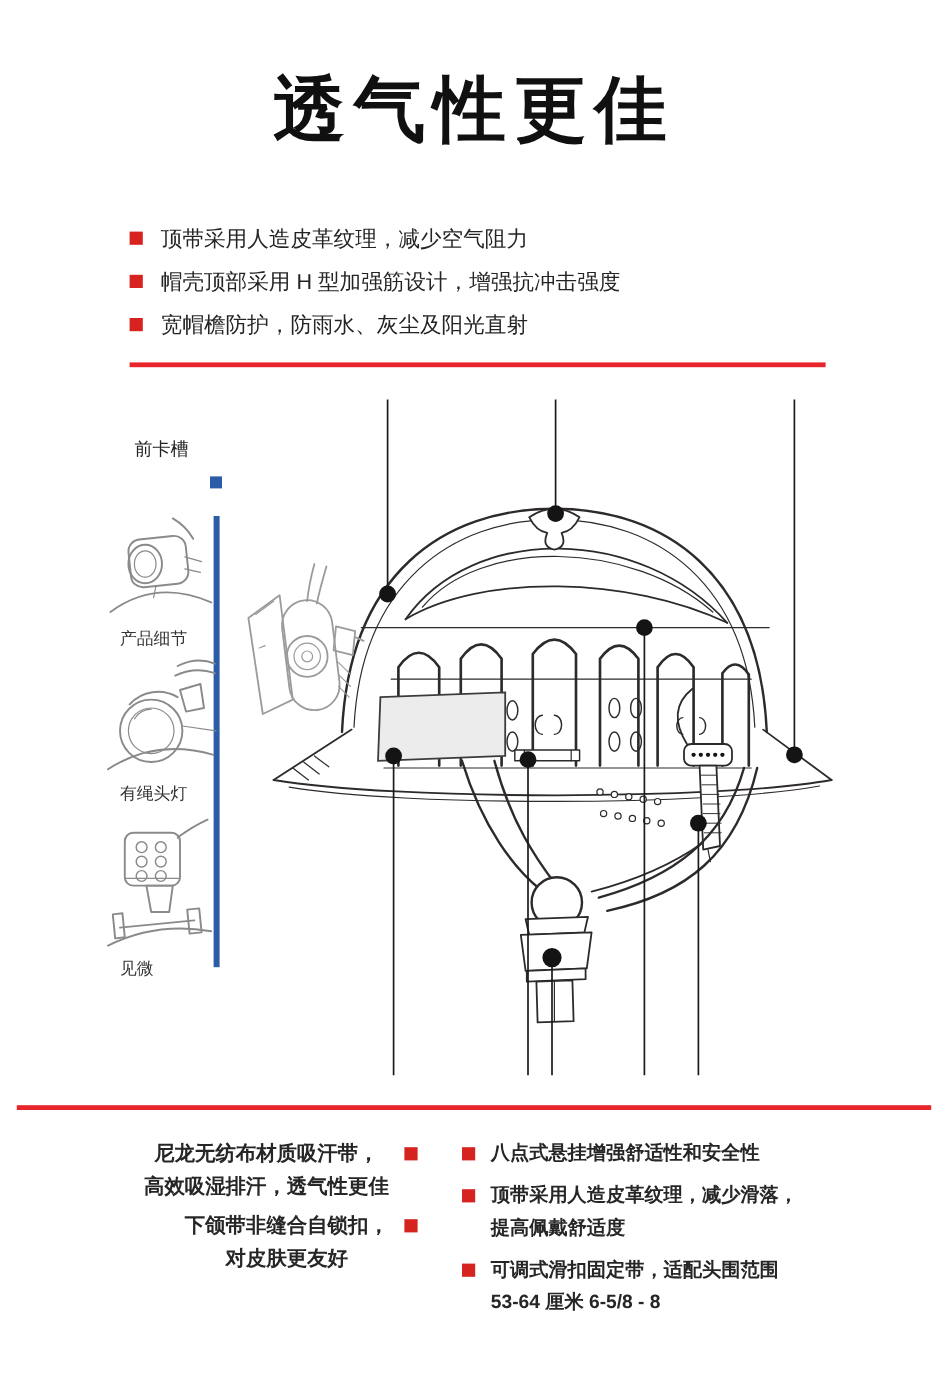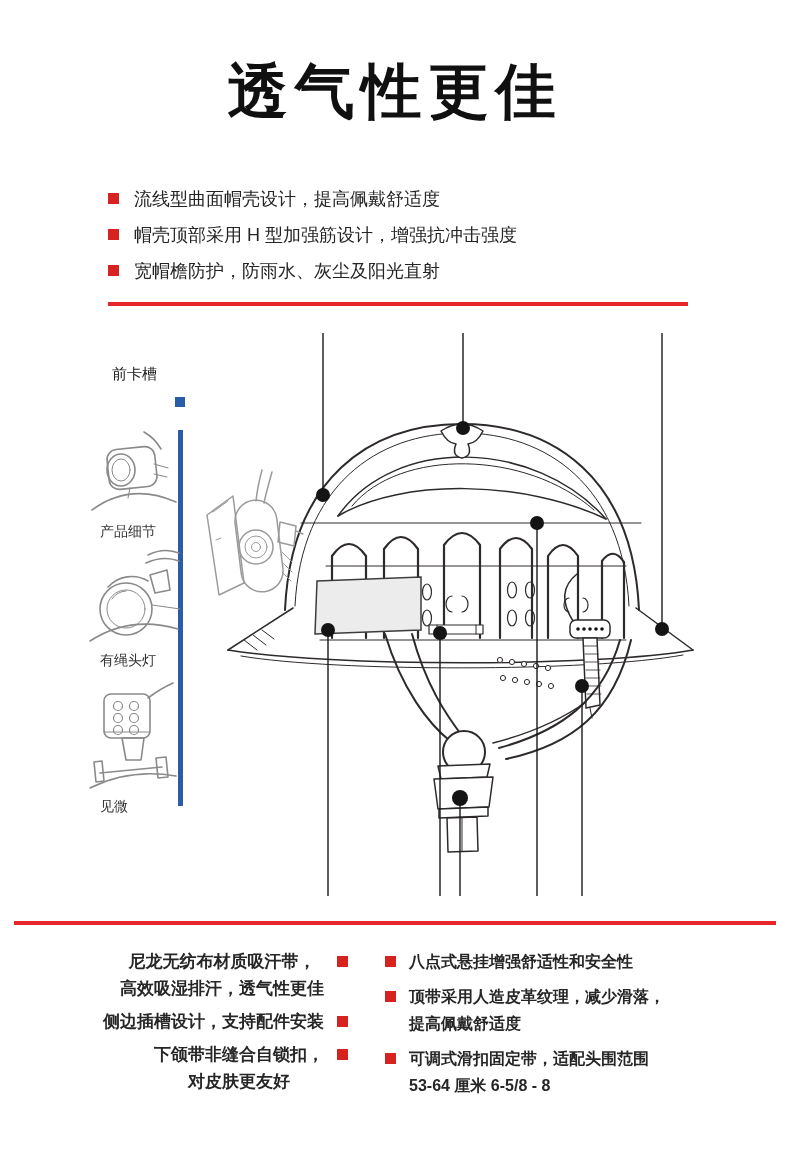--- a/index.html
+++ b/index.html
@@ -51,21 +51,21 @@
 </head>
 <body>
 
 <div id="canvas">
 
   <div class="title">透气性更佳</div>
 
   <div class="feat-list">
     <div class="feat-row">
       <span class="sq"></span>
-      <span class="txt">流线型曲面帽壳设计，提高佩戴舒适度</span>
+      <span class="txt">顶带采用人造皮革纹理，减少空气阻力</span>
     </div>
     <div class="feat-row">
       <span class="sq"></span>
       <span class="txt">帽壳顶部采用 H 型加强筋设计，增强抗冲击强度</span>
     </div>
     <div class="feat-row">
       <span class="sq"></span>
       <span class="txt">宽帽檐防护，防雨水、灰尘及阳光直射</span>
     </div>
   </div>
@@ -221,26 +221,20 @@
   <div class="bl-col">
     <div class="bl-row">
       <div class="lines">
         <div>尼龙无纺布材质吸汗带，</div>
         <div>高效吸湿排汗，透气性更佳</div>
       </div>
       <span class="sq"></span>
     </div>
     <div class="bl-row">
       <div class="lines">
-        <div>侧边插槽设计，支持配件安装</div>
-      </div>
-      <span class="sq"></span>
-    </div>
-    <div class="bl-row">
-      <div class="lines">
         <div>下颌带非缝合自锁扣，</div>
         <div>对皮肤更友好</div>
       </div>
       <span class="sq"></span>
     </div>
   </div>
 
   <div class="br-col">
     <div class="br-row">
       <span class="sq"></span>

